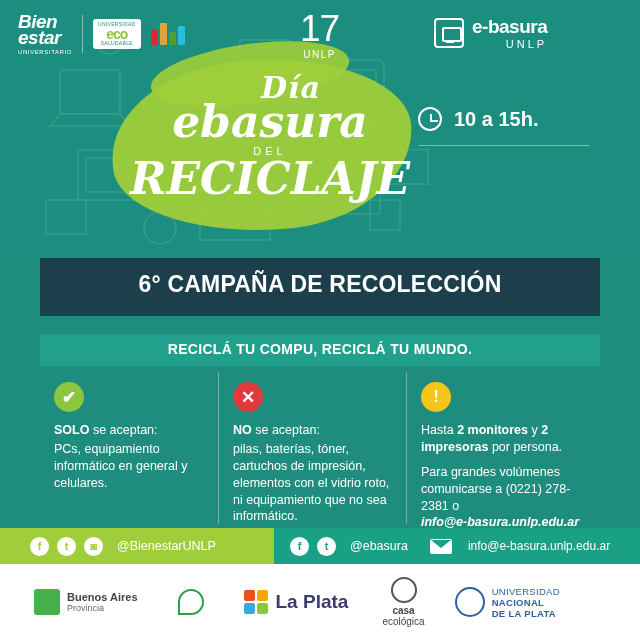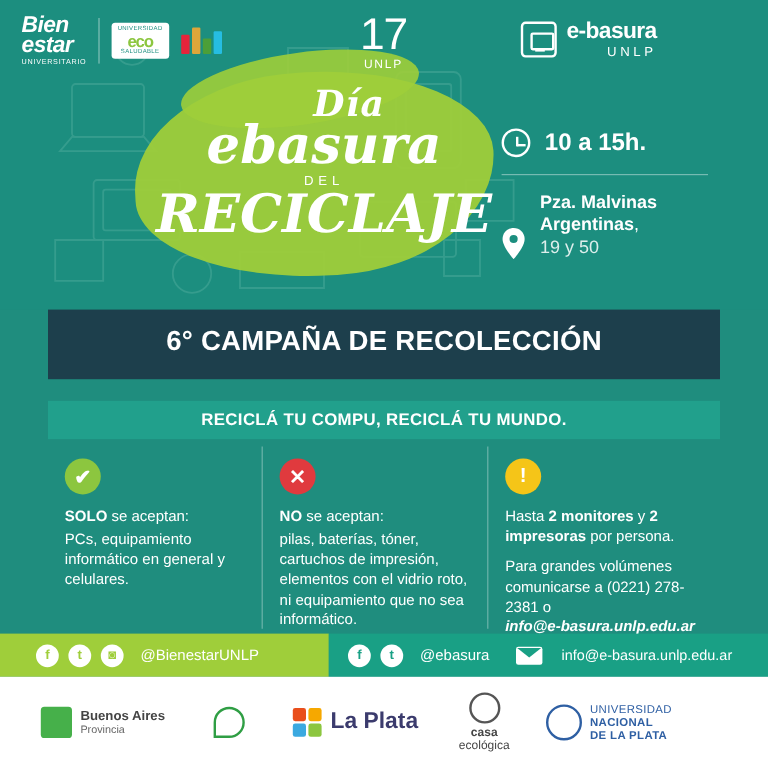--- a/index.html
+++ b/index.html
@@ -212,31 +212,20 @@
       <div class="t-del">DEL</div>
       <div class="t-rec">RECICLAJE</div>
     </div>
 
     <div class="info">
       <div class="info-row">
         <div class="clock"></div>
         <div class="hours">10 a 15h.</div>
       </div>
       <div class="hr"></div>
-      <div class="info-row">
-        <svg class="pin" viewBox="0 0 20 26">
-          <path d="M10 0C4.8 0 .8 4 .8 9.2 .8 16 10 26 10 26s9.2-10 9.2-16.8C19.2 4 15.2 0 10 0z" fill="#fff"></path>
-          <circle cx="10" cy="9.2" r="3.4" fill="#1c8e7f"></circle>
-        </svg>
-        <div class="place">
-          <b>Pza. Malvinas</b><br>
-          <b>Argentinas</b><span>,</span><br>
-          <span class="sub">19 y 50</span>
-        </div>
-      </div>
     </div>
   </div>
 
   <div class="band">
     <div class="l1">6° CAMPAÑA DE RECOLECCIÓN</div>
   </div>
   <div class="band2">RECICLÁ TU COMPU, RECICLÁ TU MUNDO.</div>
 
   <div class="cols">
 

